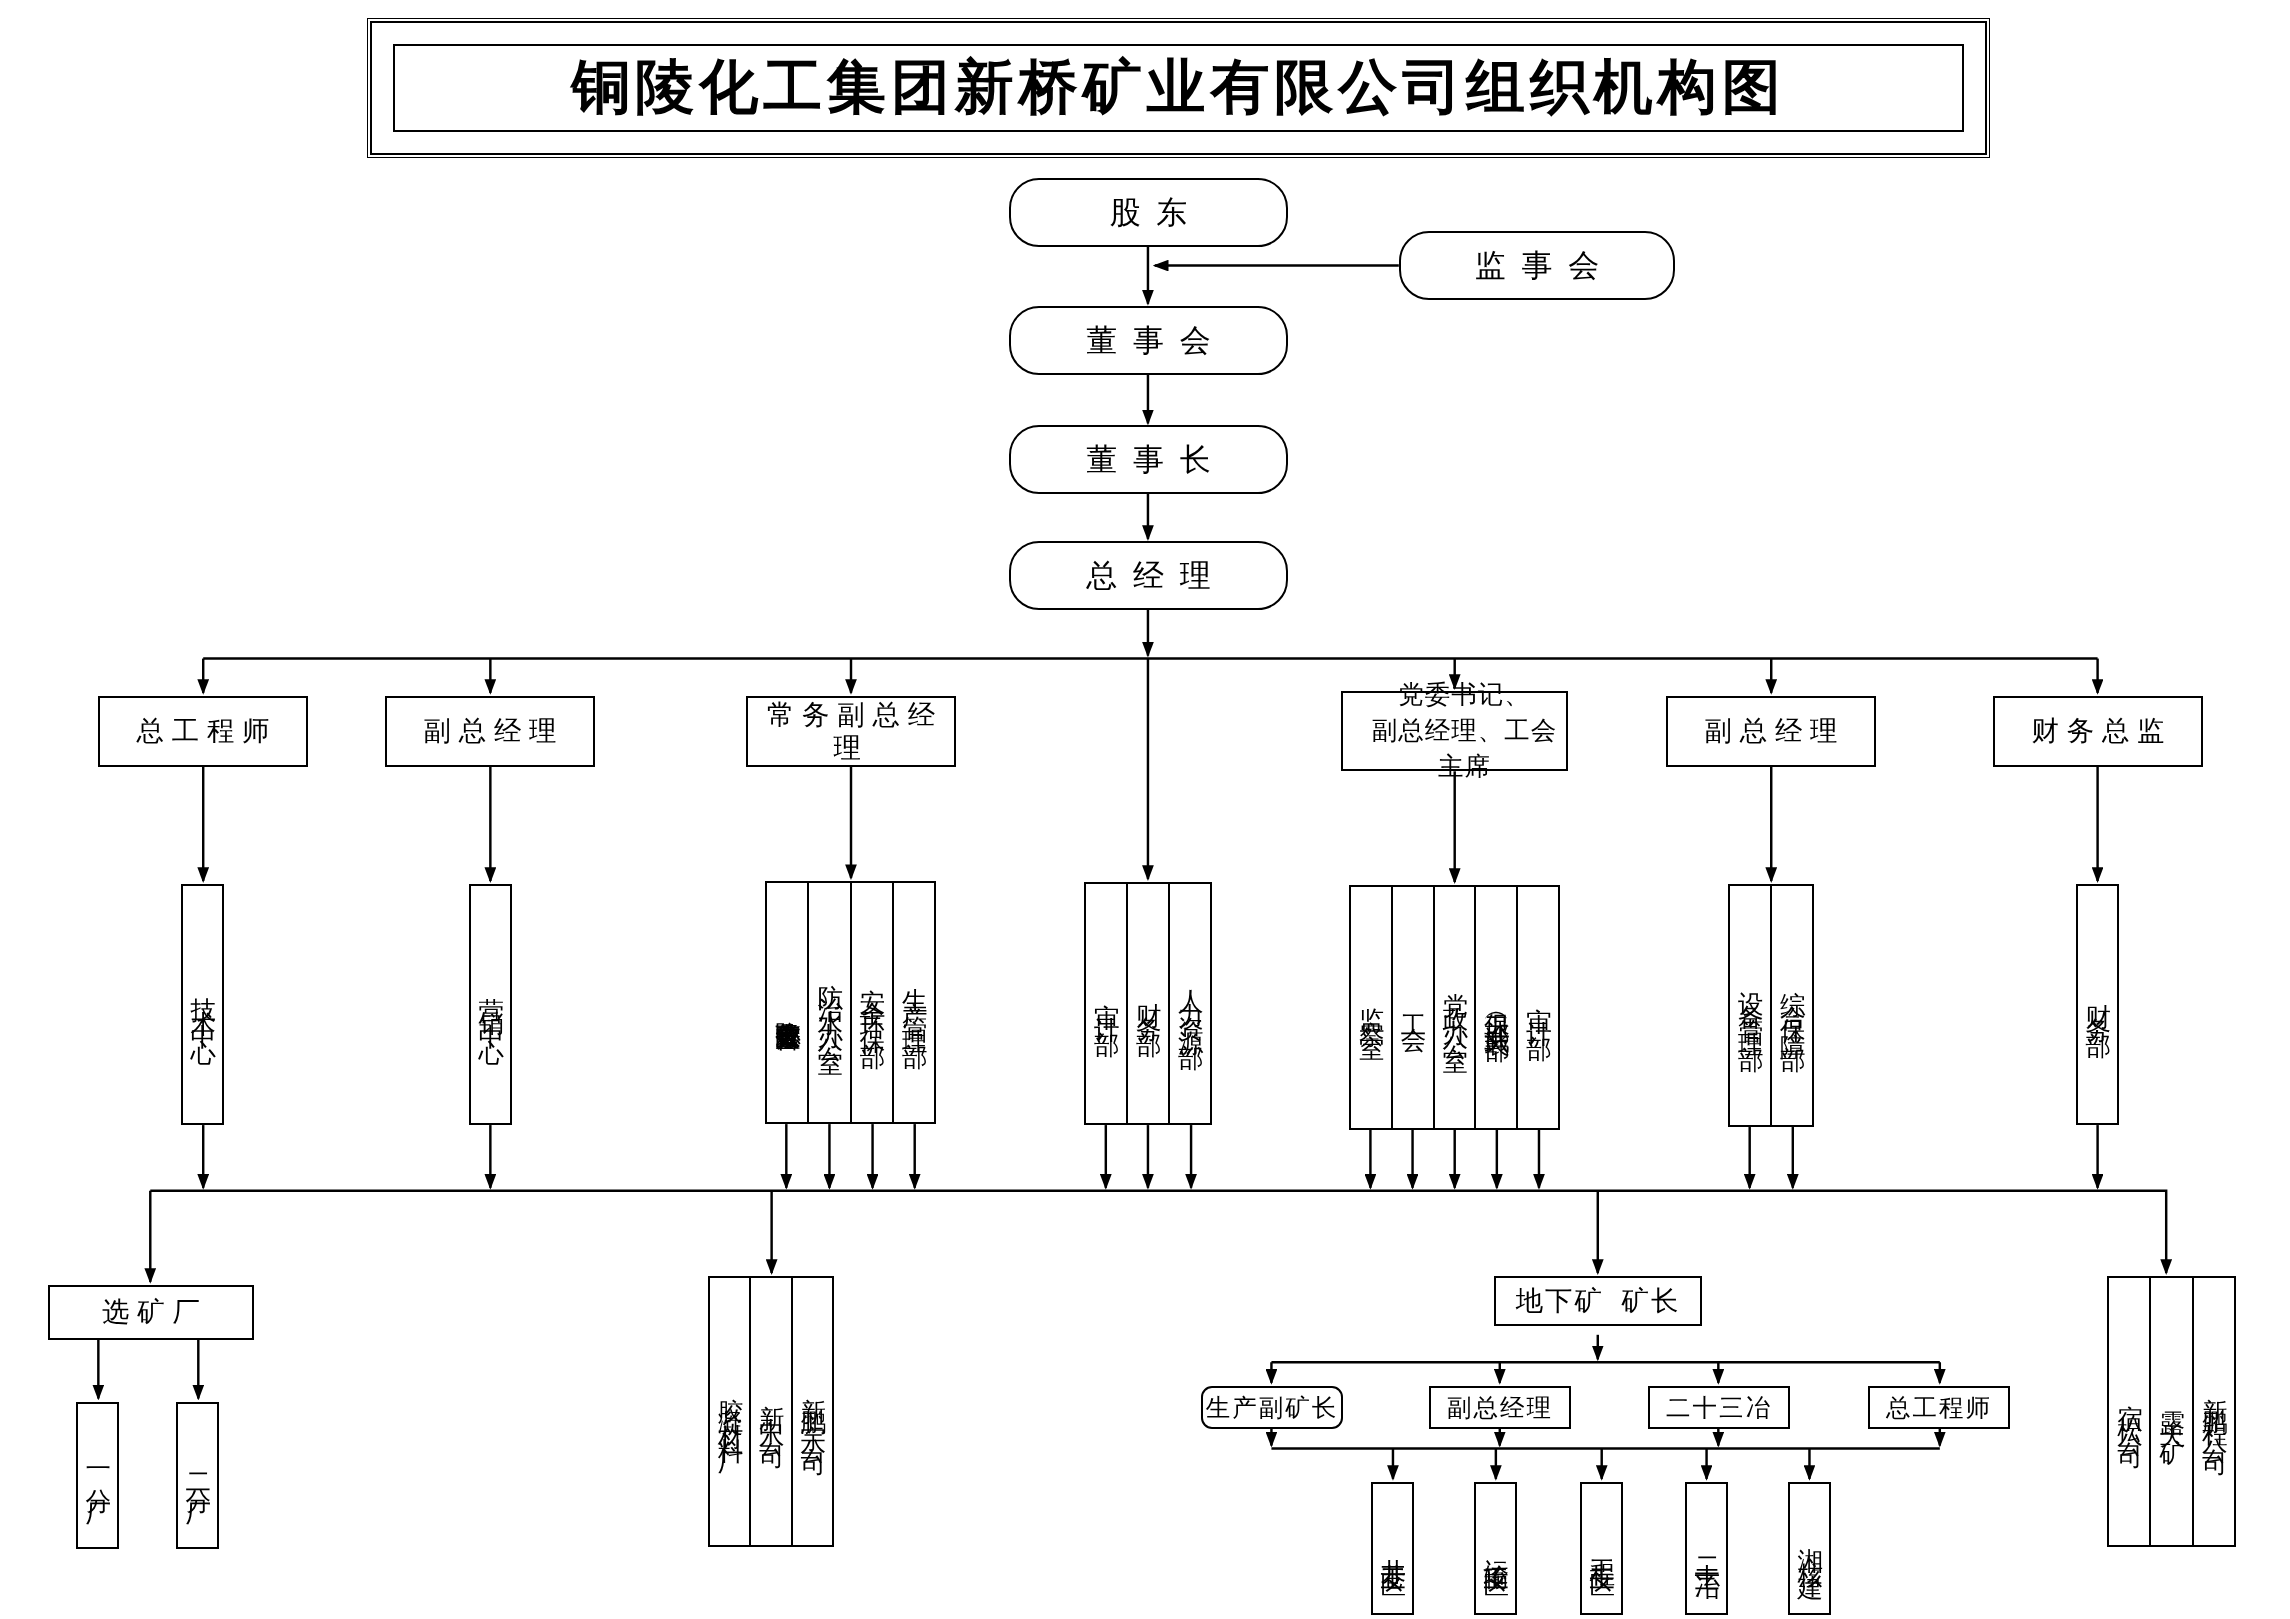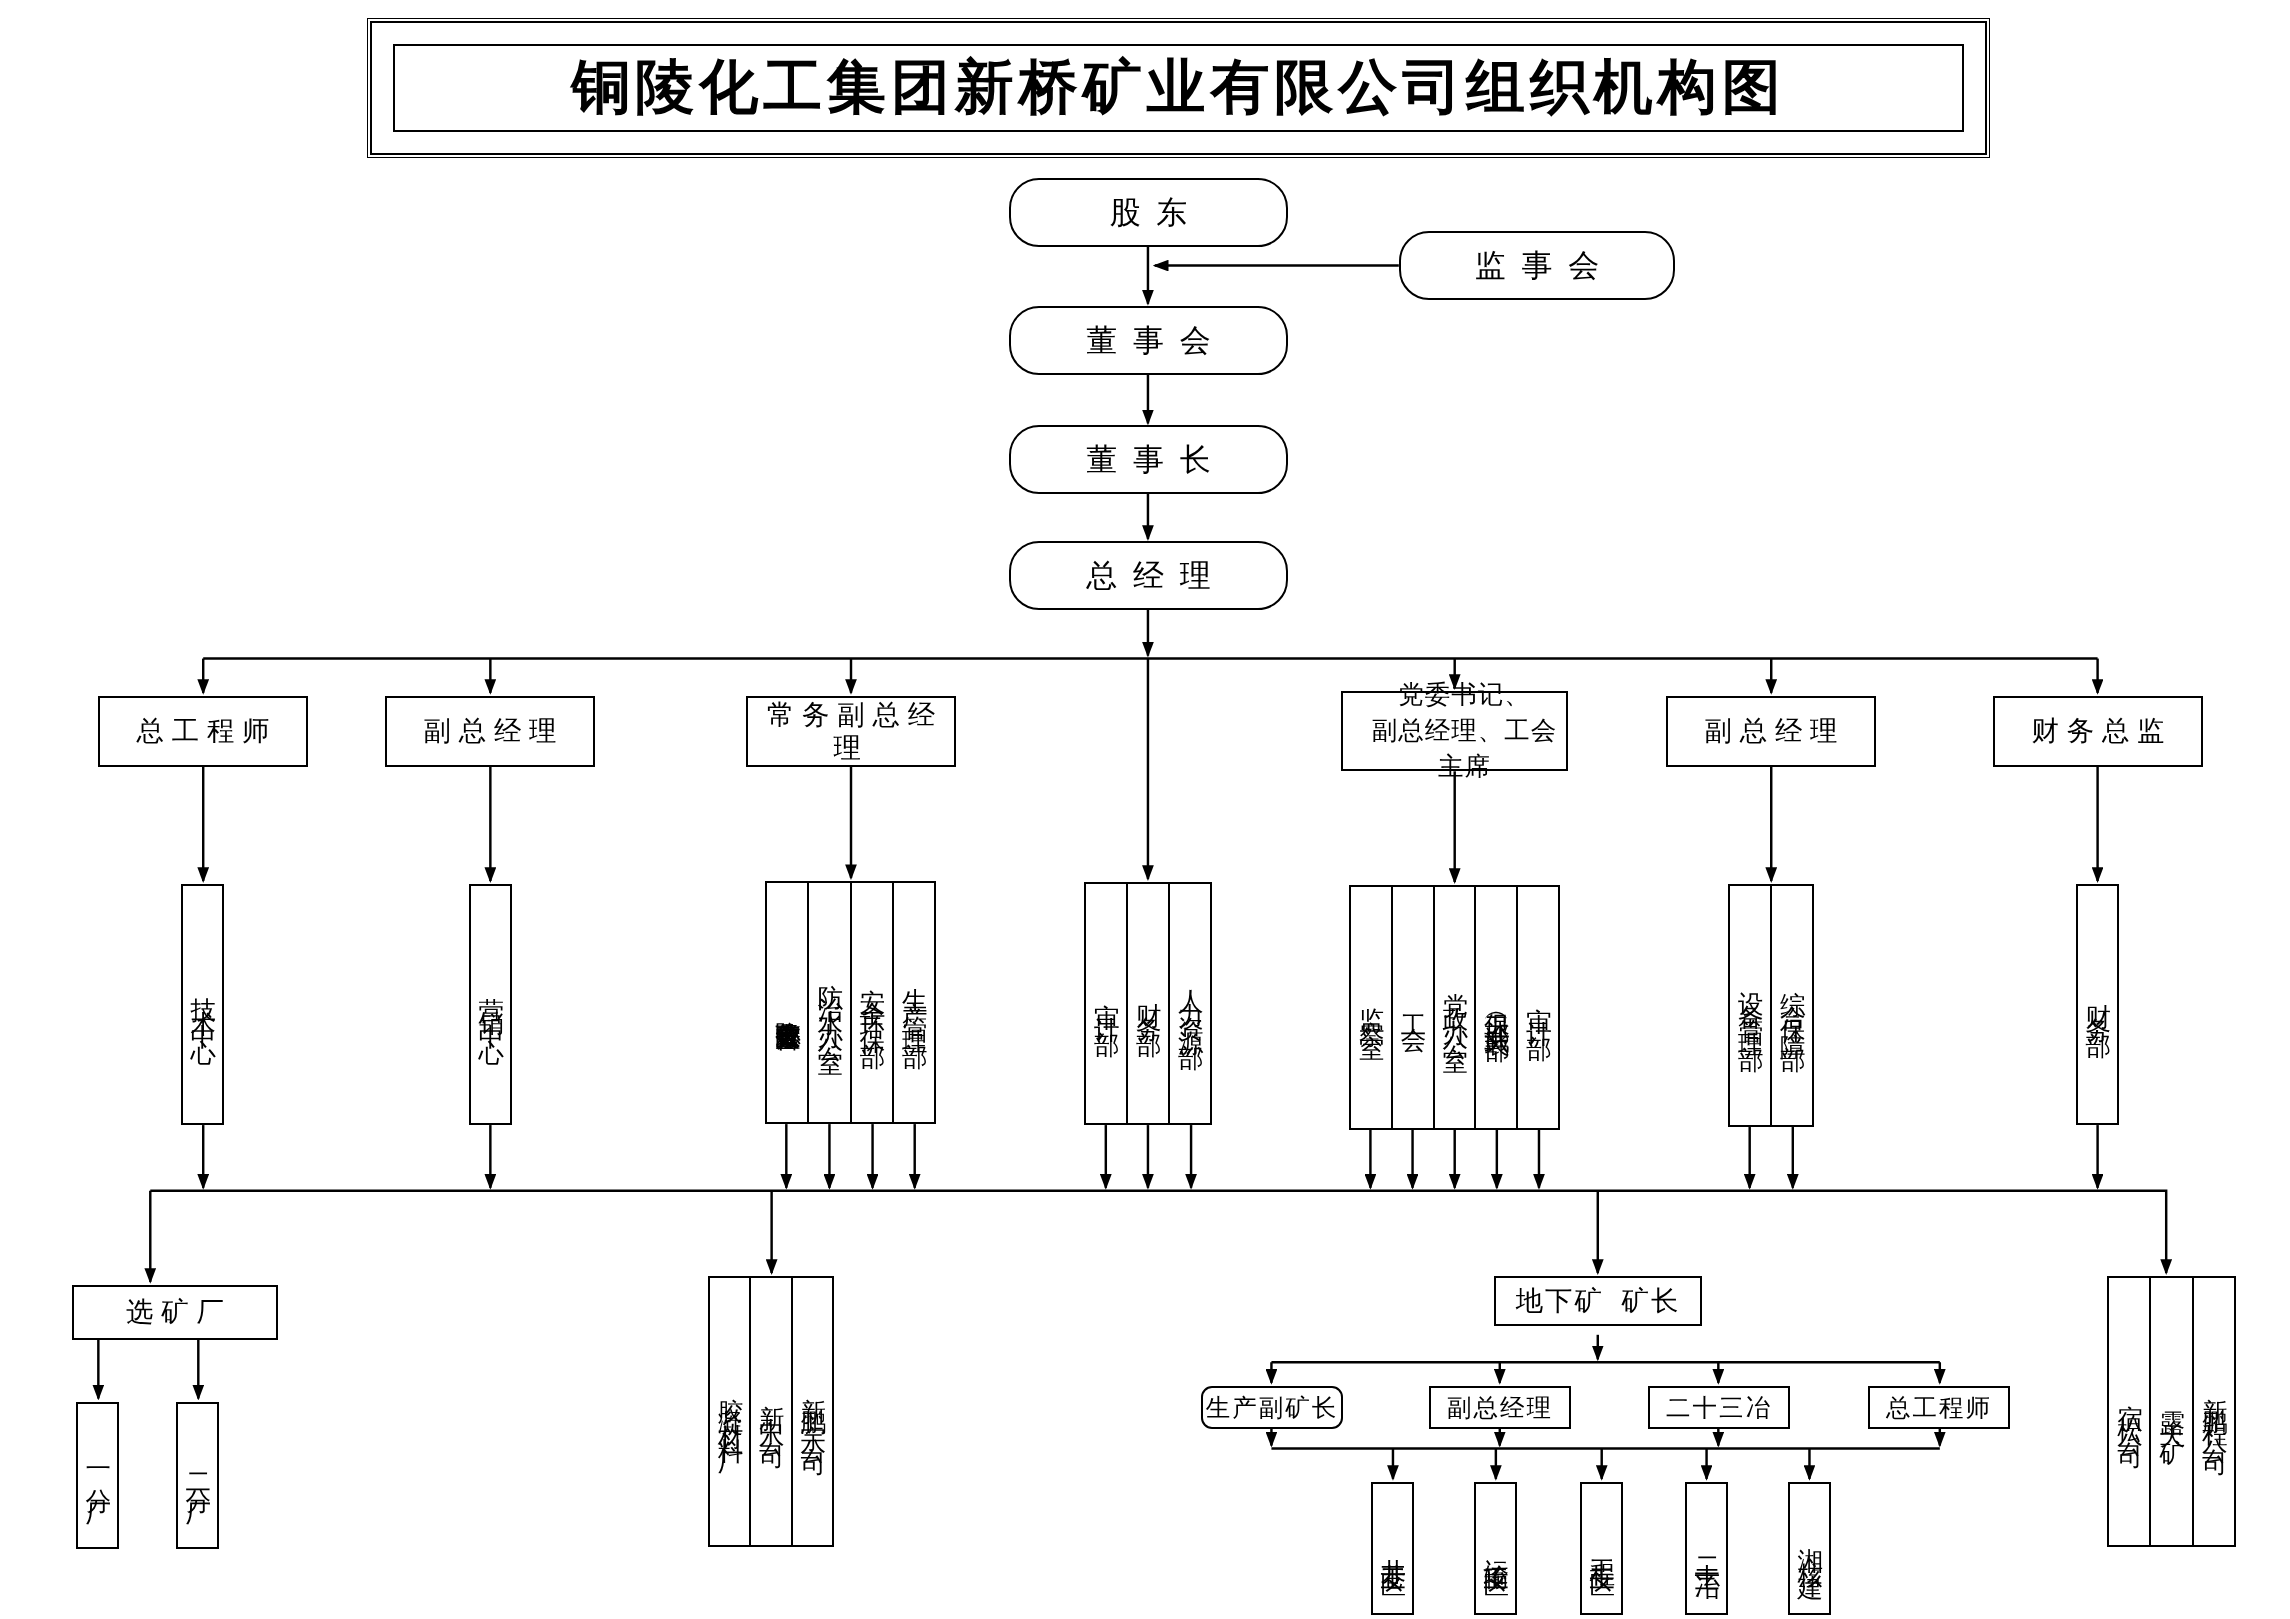--- a/index.html
+++ b/index.html
@@ -112,21 +112,21 @@
     <div class="node lvl2" style="left: 98px; top: 696px; width: 210px; height: 71px; border-color: rgb(0, 0, 0);">总工程师</div>
     <div class="node lvl2" style="left: 385px; top: 696px; width: 210px; height: 71px; border-color: rgb(0, 0, 0);">副总经理</div>
     <div class="node lvl2" style="left: 746px; top: 696px; width: 210px; height: 71px; border-color: rgb(0, 0, 0);">常务副总经理</div>
     <div class="node two-line" style="left: 1341px; top: 691px; width: 227px; height: 80px; border-color: rgb(0, 0, 0);">党委书记、
 副总经理、工会主席</div>
     <div class="node lvl2" style="left: 1666px; top: 696px; width: 210px; height: 71px; border-color: rgb(0, 0, 0);">副总经理</div>
     <div class="node lvl2" style="left: 1993px; top: 696px; width: 210px; height: 71px; border-color: rgb(0, 0, 0);">财务总监</div>
     <div class="node v" style="left: 181px; top: 884px; width: 43px; height: 241px; border-color: rgb(0, 0, 0); letter-spacing: 13.7px;">技术中心</div>
     <div class="node v" style="left: 469px; top: 884px; width: 43px; height: 241px; border-color: rgb(0, 0, 0); letter-spacing: 13.7px;">营销中心</div>
     <div class="node v" style="left: 2076px; top: 884px; width: 43px; height: 241px; border-color: rgb(0, 0, 0); letter-spacing: 13.7px;">财务部</div>
-    <div class="node lvl2" style="left: 48px; top: 1285px; width: 206px; height: 55px; border-color: rgb(0, 0, 0); margin-left: 24px;">选矿厂</div>
+    <div class="node lvl2" style="left: 48px; top: 1285px; width: 206px; height: 55px; border-color: rgb(0, 0, 0);">选矿厂</div>
     <div class="node v" style="left: 76px; top: 1402px; width: 43px; height: 147px; border-color: rgb(0, 0, 0); letter-spacing: 13.7px;">一分厂</div>
     <div class="node v" style="left: 176px; top: 1402px; width: 43px; height: 147px; border-color: rgb(0, 0, 0); letter-spacing: 13.7px;">二分厂</div>
     <div class="node mid" style="left: 1494px; top: 1276px; width: 208px; height: 50px; border-color: rgb(0, 0, 0);">地下矿  矿长</div>
     <div class="node small" style="left: 1201px; top: 1386px; width: 142px; height: 43px; border-color: rgb(0, 0, 0); border-radius: 11px;">生产副矿长</div>
     <div class="node small" style="left: 1429px; top: 1386px; width: 142px; height: 43px; border-color: rgb(0, 0, 0);">副总经理</div>
     <div class="node small" style="left: 1648px; top: 1386px; width: 142px; height: 43px; border-color: rgb(0, 0, 0);">二十三冶</div>
     <div class="node small" style="left: 1868px; top: 1386px; width: 142px; height: 43px; border-color: rgb(0, 0, 0);">总工程师</div>
     <div class="node v" style="left: 1371px; top: 1482px; width: 43px; height: 133px; border-color: rgb(0, 0, 0); letter-spacing: 4.9px;">井巷工区</div>
     <div class="node v" style="left: 1474px; top: 1482px; width: 43px; height: 133px; border-color: rgb(0, 0, 0); letter-spacing: 4.9px;">运输工区</div>
     <div class="node v" style="left: 1580px; top: 1482px; width: 43px; height: 133px; border-color: rgb(0, 0, 0); letter-spacing: 4.9px;">工程工区</div>

